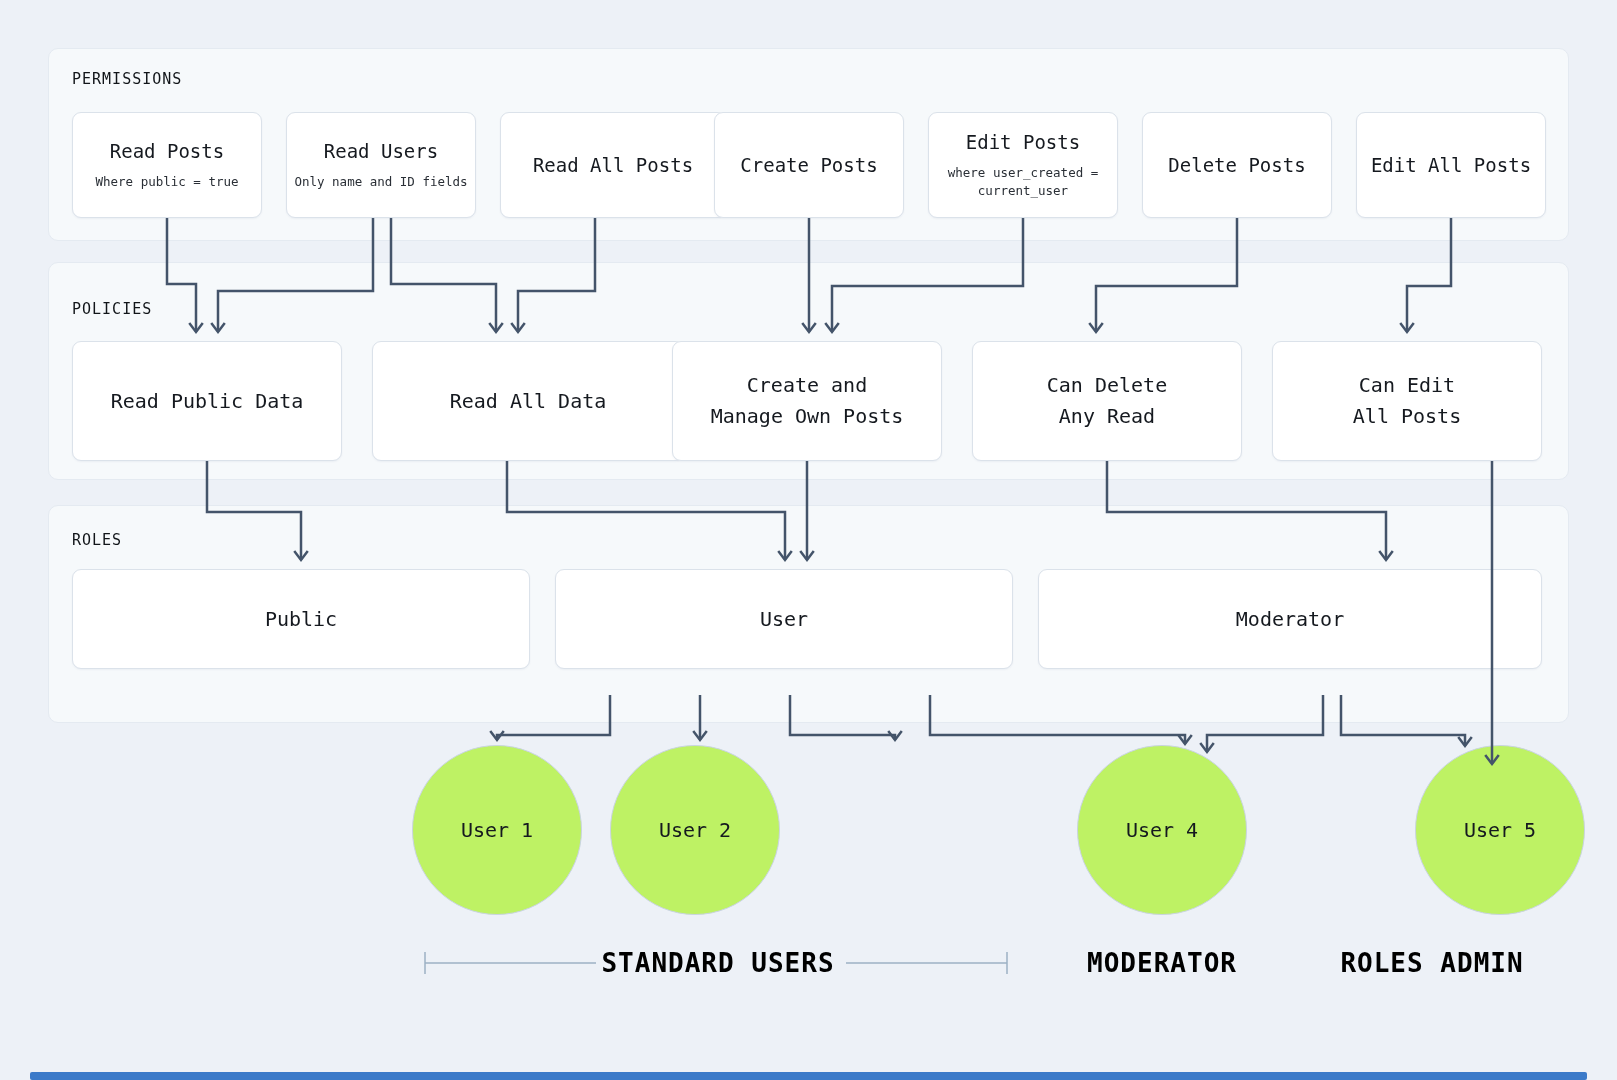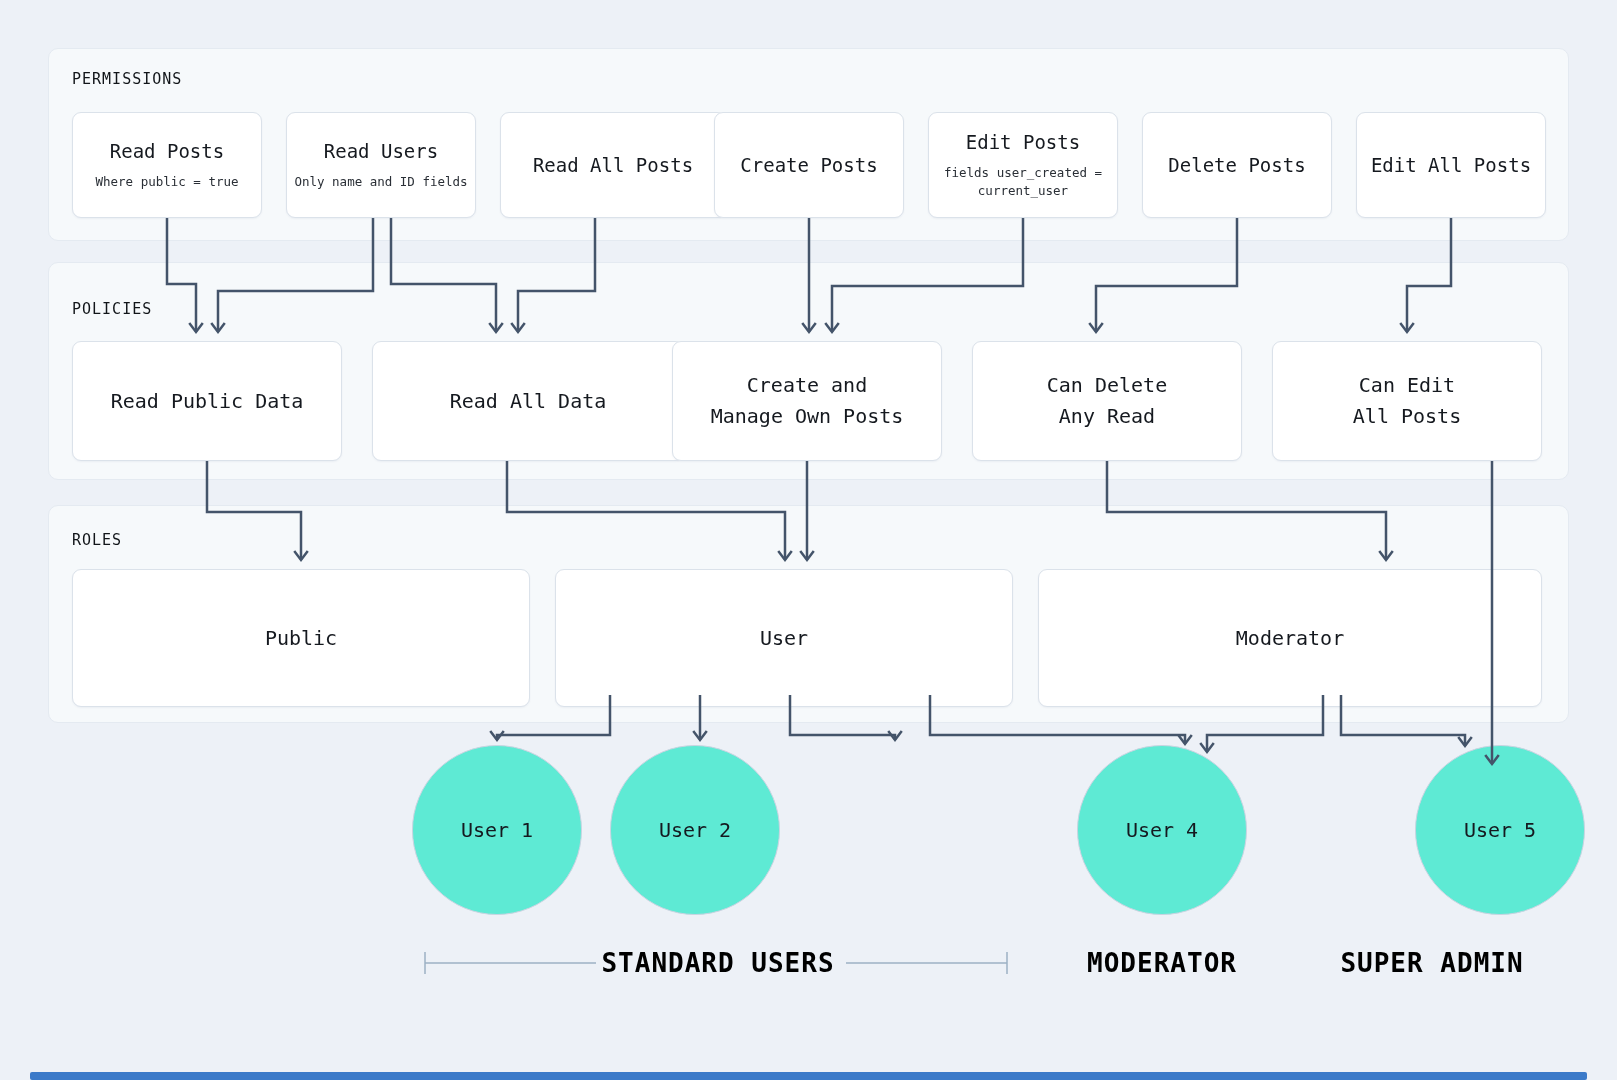--- a/index.html
+++ b/index.html
@@ -38,26 +38,26 @@
     justify-content:center;
     text-align:center;
     box-shadow:0 1px 2px rgba(25,48,96,0.05);
   }
   .pbox{top:112px;height:106px;gap:9px;}
   .pbox-label{font-size:19px;color:#15191f;white-space:pre-line;line-height:1.3;}
   .pbox-sub{font-size:12.5px;color:#2a2f36;white-space:pre-line;line-height:1.45;}
   .pbox-sub:empty{display:none;}
   .polbox{top:341px;height:120px;}
   .polbox .pbox-label{font-size:20px;line-height:1.55;}
-  .rolebox{top:569px;height:138px;}
+  .rolebox{top:569px;height:100px;}
   .rolebox .pbox-label{font-size:20px;}
   .circle{
     position:absolute;
     top:745px;width:170px;height:170px;
-    background:#5eead4;
+    background:#bef264;
     border:1px solid #c9d4e1;
     border-radius:50%;
     box-sizing:border-box;
     display:flex;align-items:center;justify-content:center;
     font-size:20px;color:#15191f;
   }
   .group-label{
     position:absolute;
     top:948px;
     transform:translateX(-50%);
@@ -96,21 +96,21 @@
     <div class="pbox-sub">Only name and ID fields</div>
   </div>
   <div class="node pbox" style="left:500px;width:226px">
     <div class="pbox-label">Read All Posts</div>
   </div>
   <div class="node pbox" style="left:714px;width:190px">
     <div class="pbox-label">Create Posts</div>
   </div>
   <div class="node pbox" style="left:928px;width:190px">
     <div class="pbox-label">Edit Posts</div>
-    <div class="pbox-sub">fields user_created =
+    <div class="pbox-sub">where user_created =
 current_user</div>
   </div>
   <div class="node pbox" style="left:1142px;width:190px">
     <div class="pbox-label">Delete Posts</div>
   </div>
   <div class="node pbox" style="left:1356px;width:190px">
     <div class="pbox-label">Edit All Posts</div>
   </div>
 
   <div class="node polbox" style="left:72px;width:270px">
@@ -150,21 +150,21 @@
   </div>
   <div class="circle" style="left:1077px">
     <span>User 4</span>
   </div>
   <div class="circle" style="left:1415px">
     <span>User 5</span>
   </div>
 
   <div class="group-label" style="left:718px">STANDARD USERS</div>
   <div class="group-label" style="left:1162px">MODERATOR</div>
-  <div class="group-label" style="left:1432px">SUPER ADMIN</div>
+  <div class="group-label" style="left:1432px">ROLES ADMIN</div>
 
   <svg class="overlay" width="1617" height="1080" viewBox="0 0 1617 1080">
     <defs>
       <marker id="arrowhead" markerUnits="userSpaceOnUse" markerWidth="20" markerHeight="20" refX="10" refY="10" orient="auto">
         <path d="M2,4 L10,10 L2,16" fill="none" stroke="#44546a" stroke-width="2.5" stroke-linecap="square"></path>
       </marker>
     </defs>
 
     <g fill="none" stroke="#44546a" stroke-width="2.5">
 

